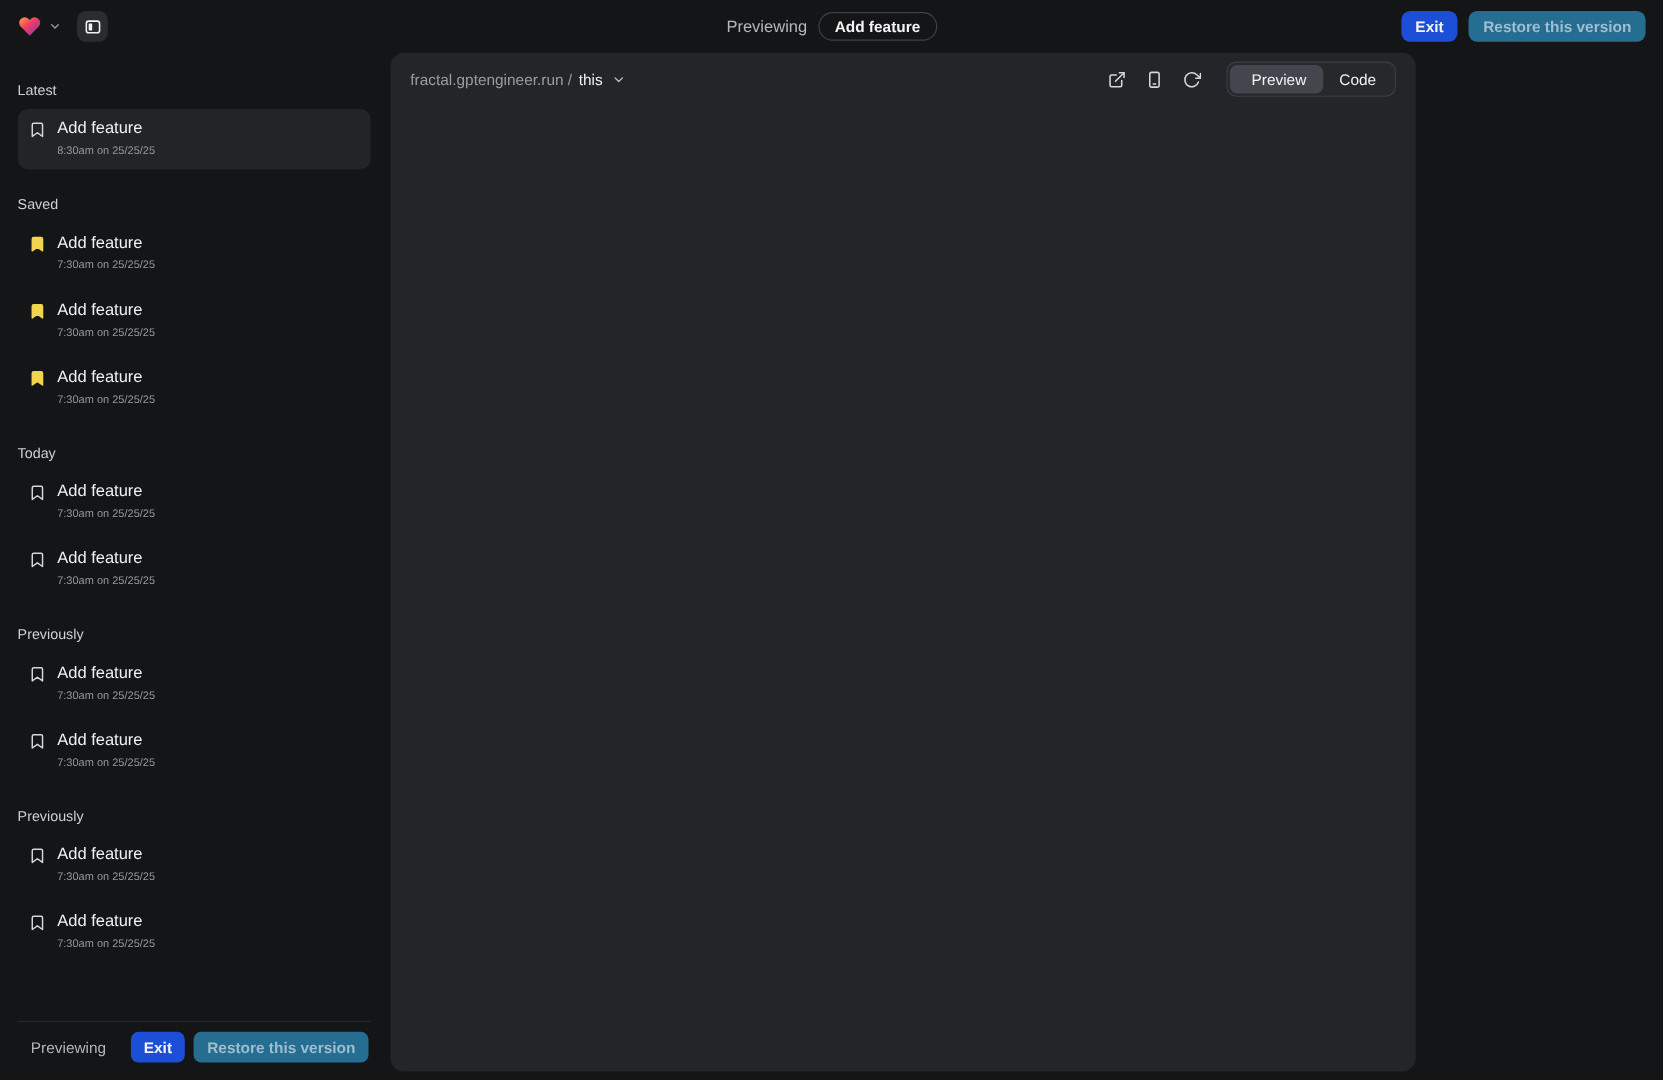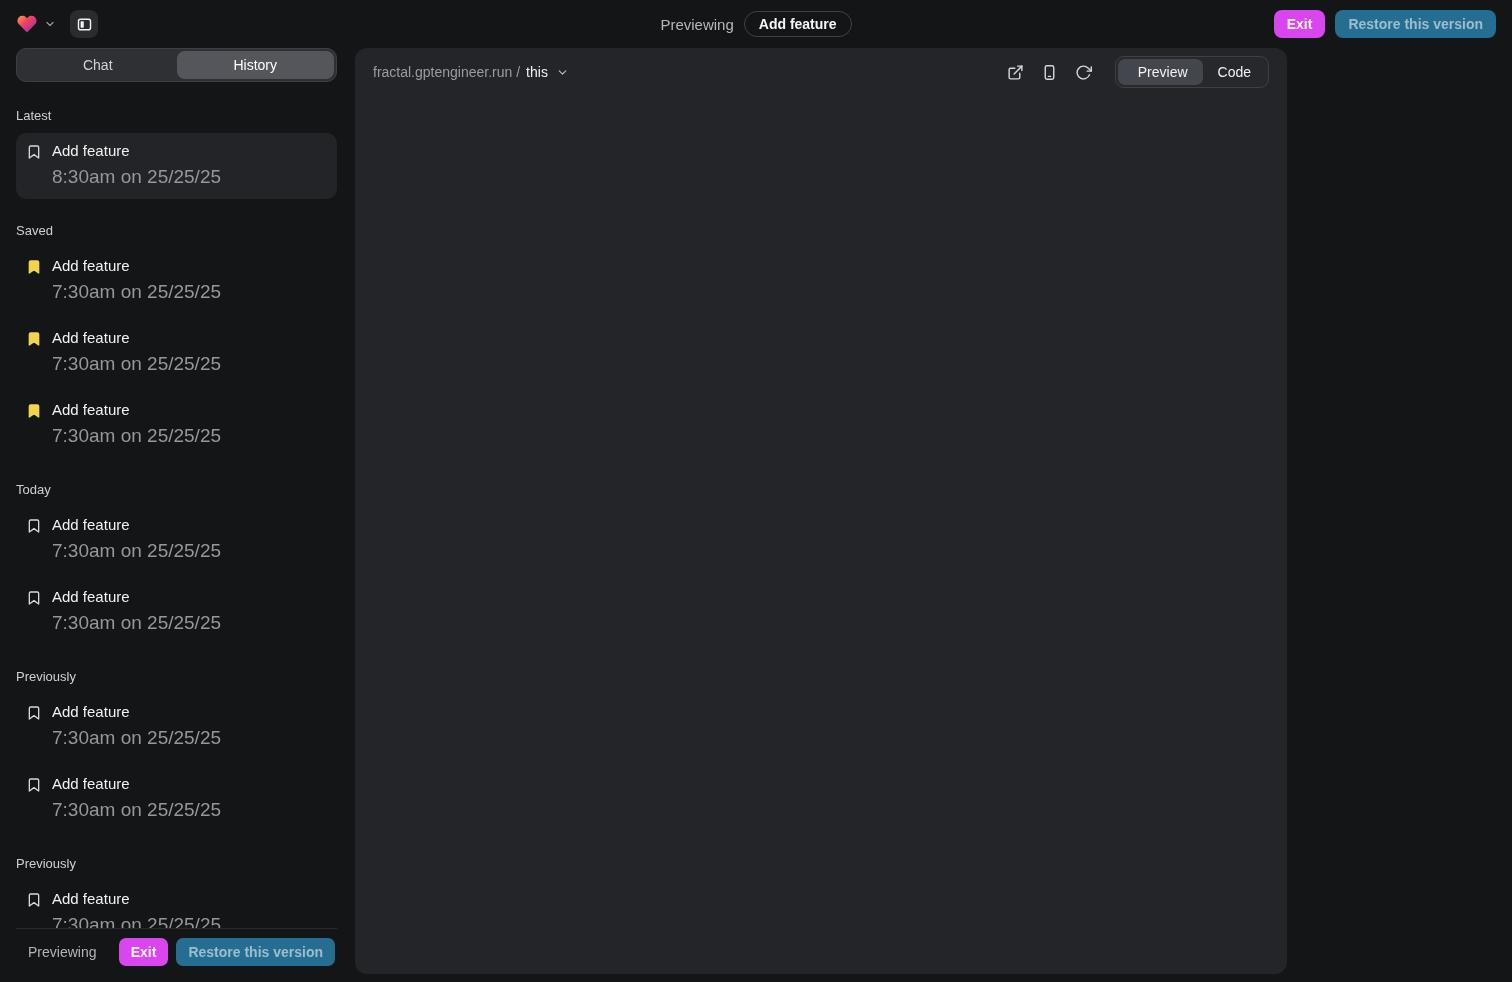--- a/index.html
+++ b/index.html
@@ -10,39 +10,39 @@
   .topbar-left { display:flex; align-items:center; gap:6px; }
   .logo-heart { width:22px; height:22px; display:block; }
   .logo-chevron { color:#9a9b9e; display:flex; align-items:center; }
   .panel-toggle-btn { width:28px; height:28px; margin-left:8px; background:#2b2c30; border:none; border-radius:8px; display:flex; align-items:center; justify-content:center; cursor:pointer; }
   .topbar-center { position:absolute; left:0; right:0; top:0; height:48px; display:flex; align-items:center; justify-content:center; gap:10px; pointer-events:none; }
   .topbar-center > * { pointer-events:auto; }
   .previewing-label { color:#b6b7b9; font-size:15px; }
   .version-pill { border:1px solid #404247; border-radius:999px; padding:4px 14px; color:#f5f5f6; font-size:14px; font-weight:700; background:transparent; cursor:pointer; }
   .topbar-right { margin-left:auto; display:flex; align-items:center; gap:10px; }
   .btn { border:none; border-radius:8px; font-size:14px; font-weight:700; padding:6px 13px; cursor:pointer; font-family:inherit; }
-  .btn-dark { background:#d946ef; color:#f5f5f6;text-align:center; }
+  .btn-dark { background:#1d4ed8; color:#f5f5f6;text-align:center; }
   .btn-restore { background:#256e92; color:#9fbdd0; }
 
   
   .sidebar { position:absolute; left:16px; top:48px; width:321px; height:926px; display:flex; flex-direction:column; }
   .tabs { height:34px; background:#2e3034; border:1px solid #3d3f43; border-radius:10px; padding:2px; display:flex; flex:none; }
   .tab { flex:1; border:none; background:transparent; border-radius:8px; color:#d2d3d5; font-size:14px; font-weight:400; cursor:pointer; font-family:inherit; }
   .tab.active { background:#54565c; color:#ffffff; font-weight:500; }
 
   .history-list { flex:1; overflow:hidden; padding-top:2px; }
   .section-title { margin-top:24px; font-size:13px; color:#cfd0d3; }
   .section:first-child .section-title { }
   .section-items { margin-top:10px; }
   .history-item { display:flex; gap:10px; padding:9px 10px 11px 10px; border-radius:10px; cursor:pointer; margin-bottom:6px; }
   .history-item.highlight { background:#222427; }
   .bookmark { width:16px; height:16px; margin-top:2px; flex:none; color:#d6d7d9; }
   .bookmark.bookmark-filled { color:#f2d54e; }
   .item-title { font-size:15px; font-weight:500; color:#f1f1f2; line-height:18px; }
-  .item-time { font-size:19px; color:#96979a; margin-top:6px; }
+  .item-time { font-size:10px; color:#96979a; margin-top:6px; }
 
   .sidebar-footer { flex:none; height:46px; border-top:1px solid #2a2b2e; display:flex; align-items:center; gap:8px; padding:0 2px 0 12px; }
   .footer-status { color:#b3b4b6; font-size:14px; }
   .sidebar-footer .spacer { flex:1; }
   .sidebar-footer .btn { padding:6px 12px; border-radius:7px; }
 
   
   .preview-panel { position:absolute; left:355px; top:48px; width:932px; height:926px; background:#232528; border-radius:12px; }
   .preview-header { height:48px; display:flex; align-items:center; padding:0 18px; }
   .address { display:flex; align-items:center; gap:6px; cursor:pointer; }
@@ -95,24 +95,20 @@
     <button class="version-pill">Add feature</button>
   </div>
 
   <div class="topbar-right">
     <button class="btn btn-dark">Exit</button>
     <button class="btn btn-restore">Restore this version</button>
   </div>
 </header>
 
 <aside class="sidebar">
-  <div class="tabs">
-    <button class="tab">Chat</button>
-    <button class="tab active">History</button>
-  </div>
 
   <div class="history-list">
   <div class="section">
     <div class="section-title">Latest</div>
     <div class="section-items">
   <div class="history-item highlight">
     <span class="bookmark bookmark-outline">
       <svg width="16" height="16" viewBox="0 0 24 24" fill="none" stroke="currentColor" stroke-width="2" stroke-linecap="round" stroke-linejoin="round">
                 <path d="M19 21l-7-5-7 5V5a2 2 0 0 1 2-2h10a2 2 0 0 1 2 2z"></path>
               </svg>

